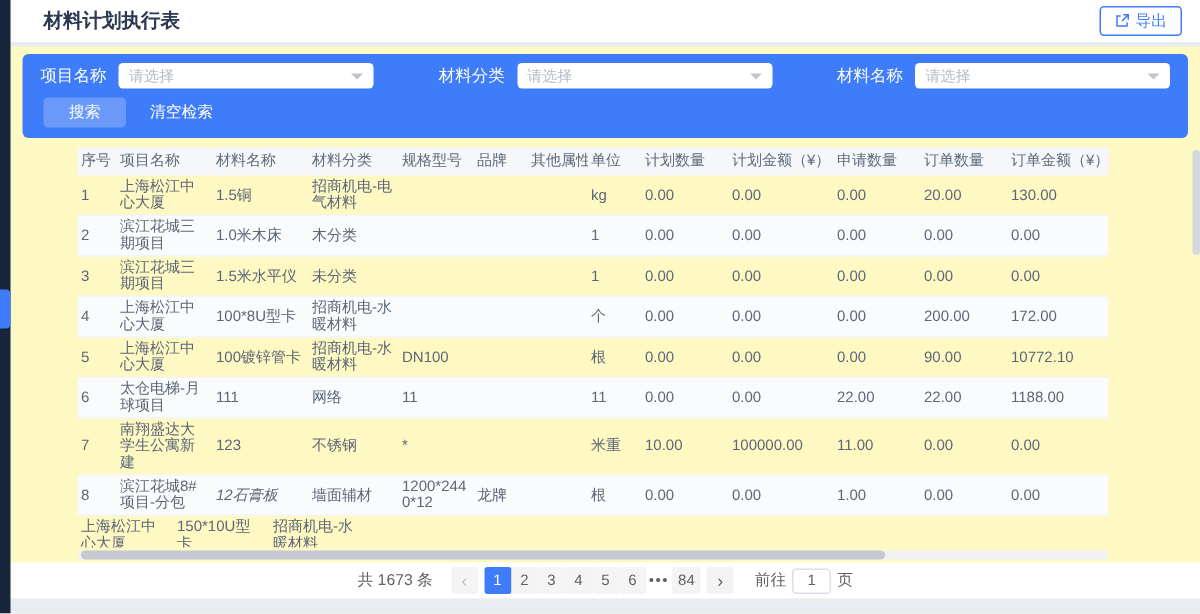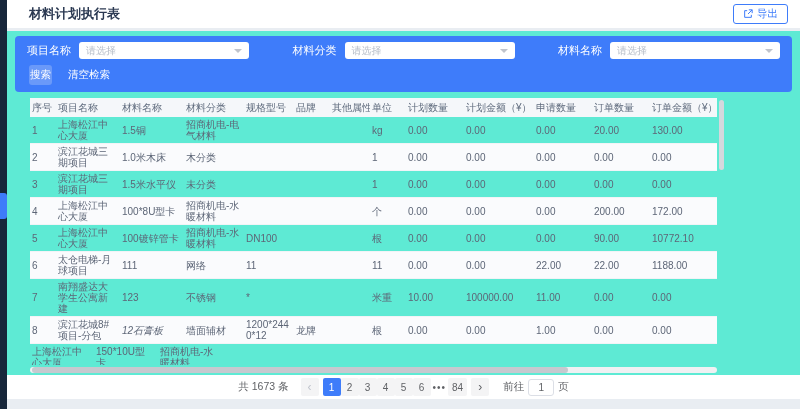--- a/index.html
+++ b/index.html
@@ -5,32 +5,32 @@
   *{box-sizing:border-box;margin:0;padding:0;}
   html,body{width:800px;height:409px;overflow:hidden;background:#e9edf2;}
   body{font-family:"Liberation Sans","DejaVu Sans",sans-serif;}
   .app{display:flex;width:800px;height:409px;overflow:hidden;}
   .side-rail{width:7px;flex:none;background:#17263a;position:relative;}
   .side-handle{position:absolute;top:193px;left:0;width:7px;height:26px;background:#3e7cfa;border-radius:0 3px 3px 0;cursor:pointer;}
   .main{flex:1;display:flex;flex-direction:column;min-width:0;background:#e9edf2;padding-bottom:10px;}
   .topbar{height:28px;flex:none;background:#fff;display:flex;align-items:center;justify-content:space-between;padding:0 12px 0 22px;}
   .page-title{font-size:13px;font-weight:bold;color:#2b3952;}
   .export-btn{display:flex;align-items:center;gap:4px;background:#fff;border:1px solid #3e7cfa;color:#3e7cfa;font-size:10.5px;border-radius:3px;padding:2px 9px;cursor:pointer;font-family:inherit;}
-  .card{flex:1;background:#5eead4;margin-top:3px;display:flex;flex-direction:column;min-height:0;overflow:hidden;}
+  .card{flex:1;background:#fef9c3;margin-top:3px;display:flex;flex-direction:column;min-height:0;overflow:hidden;}
   .filter-panel{margin:5px 8px 0;background:#3e7cfa;border-radius:4px;padding:6px 12px 7px;flex:none;}
   .filter-row{display:flex;align-items:center;justify-content:space-between;}
   .filter-group{display:flex;align-items:center;gap:8px;}
   .filter-label{color:#fff;font-size:11px;white-space:nowrap;}
   .filter-select{width:170px;height:17px;background:#fff;border-radius:3px;display:flex;align-items:center;justify-content:space-between;padding:0 7px;cursor:pointer;}
   .filter-placeholder{color:#b6bdc8;font-size:10px;}
   .caret{width:0;height:0;border:4px solid transparent;border-top-color:#c0c4cc;margin-top:4px;}
   .filter-actions{margin-top:6px;display:flex;align-items:center;gap:16px;padding-left:2px;}
-  .search-btn{background:#6a99f9;color:#fff;border:none;font-size:10.5px;padding:3px 1px;border-radius:3px;cursor:pointer;font-family:inherit;}
+  .search-btn{background:#6a99f9;color:#fff;border:none;font-size:10.5px;padding:3px 17px;border-radius:3px;cursor:pointer;font-family:inherit;}
   .clear-btn{background:transparent;border:none;color:#fff;font-size:10.5px;cursor:pointer;font-family:inherit;}
-  .table-zone{flex:1;display:flex;min-height:0;padding-left:23px;margin-top:6px;}
+  .table-zone{flex:1;display:flex;min-height:0;padding-left:45px;margin-top:6px;justify-content:space-between;}
   .table-wrap{width:687px;flex:none;display:flex;flex-direction:column;min-height:0;}
   .thead{display:flex;background:#f5f7fa;flex:none;}
   .cell{flex:none;padding:2px 4px 2px 2px;font-size:10px;color:#5d6677;line-height:11px;word-break:break-all;}
   .th{color:#5f6b7d;padding-top:4px;padding-bottom:4px;white-space:nowrap;overflow:hidden;}
   .tbody{flex:1;overflow:hidden;}
   .trow{display:flex;align-items:center;min-height:25px;border-bottom:1px solid #f2f4f7;}
   .trow:nth-child(even){background:#fafbfd;}
   .hscroll{flex:none;height:6px;background:#f0f1f3;border-radius:3px;margin:2px 0;position:relative;}
   .hthumb{position:absolute;left:2px;top:0;height:6px;width:78%;background:#c6c9cf;border-radius:3px;cursor:pointer;}
   .vscroll{width:5px;flex:none;margin-left:2px;position:relative;}

